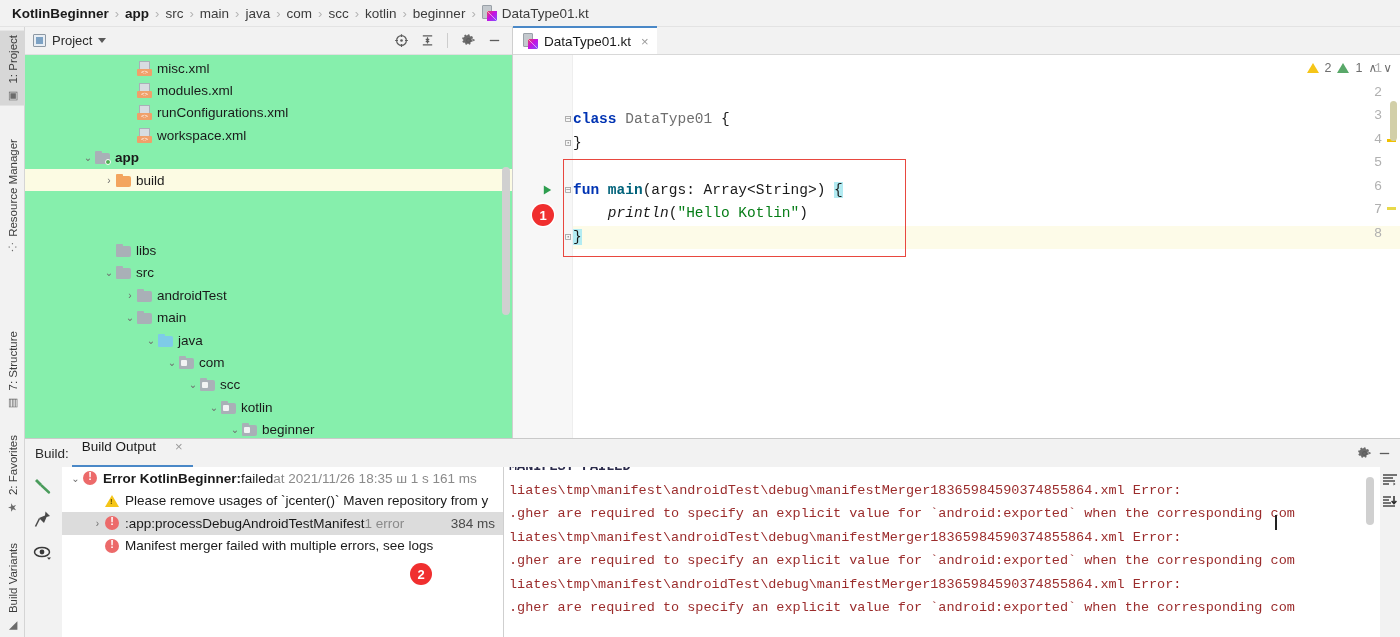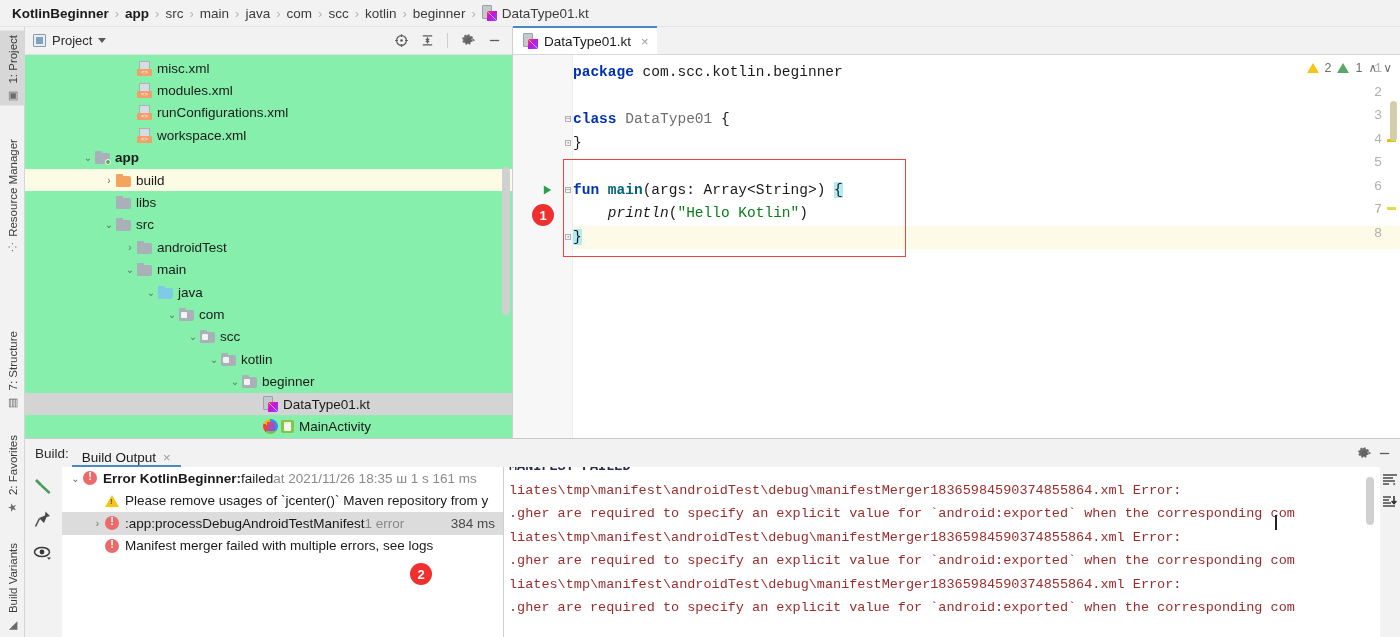--- a/index.html
+++ b/index.html
@@ -155,21 +155,21 @@
   .editor-scroll { position:absolute; right:3px; top:46px; width:7px; height:40px; background:#d2cfa8; border-radius:4px;}
 
   
   .buildpanel {
     position: absolute; left: 25px; top: 438px; width: 1375px; height: 199px;
     background: #ffffff; border-top: 1px solid #c9c9c9;
   }
   .buildhead { height: 28px; background: #f2f2f2; display:flex; align-items:center; padding-left:10px; gap: 0; }
   .buildhead .lbl { font-size: 13.5px; color: #2b2b2b; margin-right: 3px; }
   .btab {
-    height: 28px; display:flex; align-items:flex-end; gap:7px; padding: 0 10px;
+    height: 28px; display:flex; align-items:flex-start; gap:19px; padding: 0 10px;
     font-size: 13.5px; color:#1a1a1a; border-bottom: 2.5px solid #4a88c7;
   }
   .btab .close { color:#9a9a9a; font-size:13px;}
   .buildhead .spacer { flex:1; }
 
   .buildbody { position:absolute; left:0; top:28px; width:1375px; height:171px; }
   .bside { position:absolute; left:0; top:0; width:37px; height:171px; background:#f2f2f2;}
   .bside .bi { position:absolute; left:6px; width:24px; height:24px; display:flex; align-items:center; justify-content:center; }
   .btree { position:absolute; left:37px; top:0; width:442px; height:171px; background:#ffffff; border-right:1px solid #cfcfcf; overflow:hidden;}
   .brow { height:22.5px; display:flex; align-items:center; white-space:nowrap; font-size:13.5px; padding-left:4px;}
@@ -327,21 +327,21 @@
           <span class="tlabel bold">app</span>
         </div>
         <div class="trow hl-yellow" style="padding-left: 77px;">
           <span class="twist">›</span>
           <span class="fold orange">
             <span class="tab"></span>
             <span class="body"></span>
           </span>
           <span class="tlabel">build</span>
         </div>
-        <div class="trow" style="padding-left: 77px;">
+        <div class="trow" style="padding-left: 77px; margin-top: 48px;">
           <span class="twist"></span>
           <span class="fold grey">
             <span class="tab"></span>
             <span class="body"></span>
           </span>
           <span class="tlabel">libs</span>
         </div>
         <div class="trow" style="padding-left: 77px;">
           <span class="twist">⌄</span>
           <span class="fold grey">
@@ -455,21 +455,20 @@
         <span class="tri ok"></span>
         <span>1</span>
         <span class="chev">∧</span>
         <span class="chev">∨</span>
       </div>
       <div class="markline" style="top:84px;background:#f0c000;"></div>
       <div class="markline" style="top:152px;background:#e8d94a;"></div>
       <div class="editor-scroll"></div>
     <div class="codelines">
           <div class="linehl" style="top: 170.5px;"></div>
-          <div class="cline" style="top: 6px;"><span class="kw">package</span><span class="pln"> com.scc.kotlin.beginner</span></div>
           <div class="cline" style="top: 29.5px;"></div>
           <div class="cline" style="top: 53px;"><span class="kw">class</span><span class="pln"> </span><span class="cls">DataType01</span><span class="pln"> {</span></div>
           <div class="cline" style="top: 76.5px;"><span class="pln">}</span></div>
           <div class="cline" style="top: 100px;"></div>
           <div class="cline" style="top: 123.5px;"><span class="kw">fun</span><span class="pln"> </span><span class="fn">main</span><span class="pln">(args: Array&lt;String&gt;) </span><span class="brhl">{</span></div>
           <div class="cline" style="top: 147px;"><span class="pln">    </span><span class="italic">println</span><span class="pln">(</span><span class="str">"Hello Kotlin"</span><span class="pln">)</span></div>
           <div class="cline" style="top: 170.5px;"><span class="brhl">}</span></div>
         </div>
         <div class="lnum" style="top: 6px;">1</div>
         <div class="lnum" style="top: 29.5px;">2</div>

